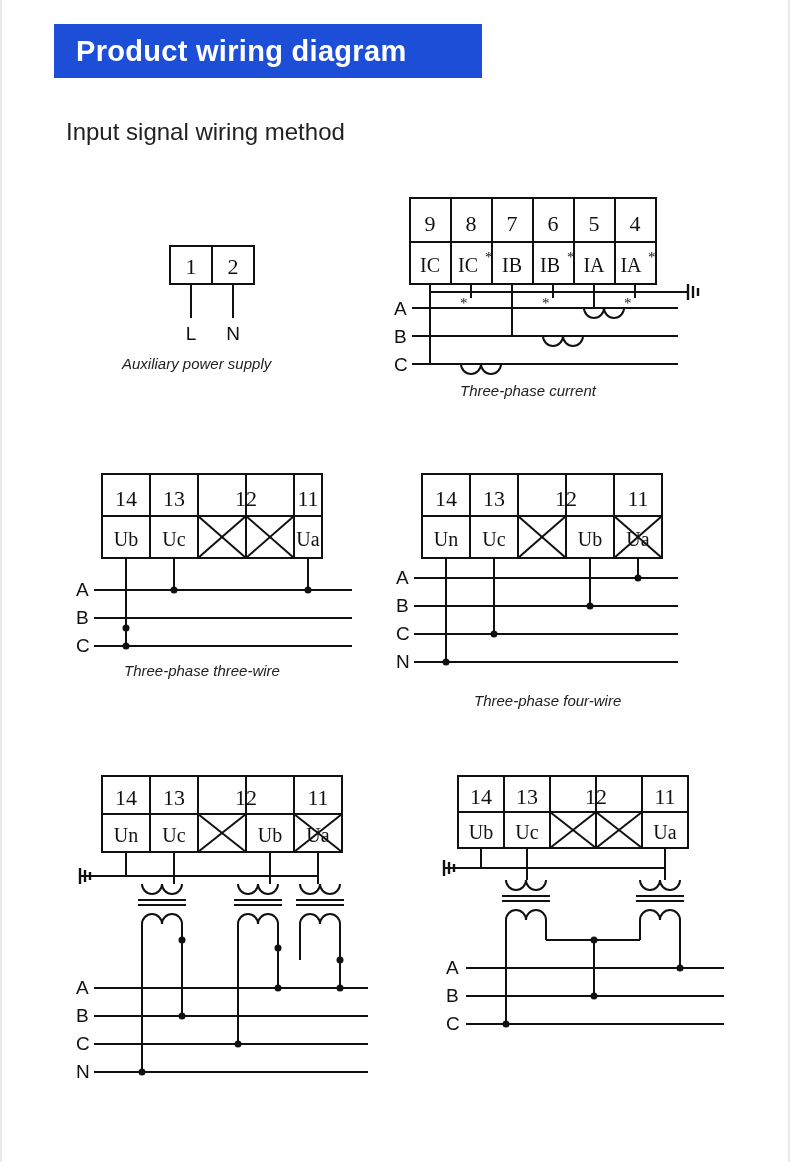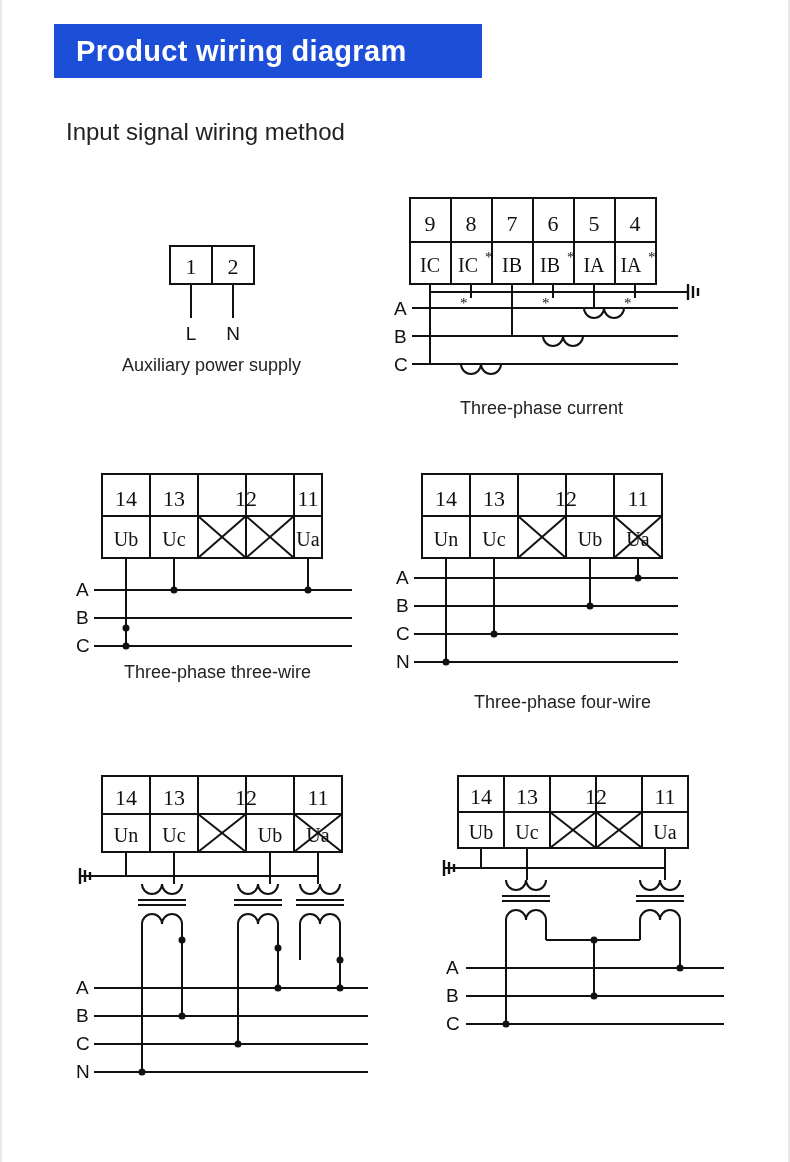--- a/index.html
+++ b/index.html
@@ -34,23 +34,24 @@
   .subtitle{
     position:absolute;left:52px;top:118px;
     font-size:24px;
     color:#222;
     margin-left:12px;
   }
   
   .diagram{position:absolute;}
   .caption{
     position:absolute;
-    font-size:18px;
+    font-size:15px;
     color:#222;
     white-space:nowrap;
+    font-style:italic;
   }
   svg{display:block;overflow:visible;}
   .ln{stroke:#111;stroke-width:2;fill:none;}
   .lnw{stroke:#111;stroke-width:2.4;fill:none;}
   .box{stroke:#111;stroke-width:2;fill:none;}
   .txt{font-family:"Liberation Serif", serif;font-size:22px;fill:#111;}
   .txt-sm{font-family:"Liberation Serif", serif;font-size:20px;fill:#111;}
   .txt-lbl{font-family:"Liberation Sans", sans-serif;font-size:19px;fill:#111;}
   .txt-star{font-family:"Liberation Serif", serif;font-size:15px;fill:#111;}
   .dot{fill:#111;}
@@ -138,21 +139,21 @@
       <path class="ln" d="M155,140 a10,10 0 0 0 20,0"></path>
       <path class="ln" d="M175,140 a10,10 0 0 0 20,0"></path>
       <path class="ln" d="M73,168 a10,10 0 0 0 20,0"></path>
       <path class="ln" d="M93,168 a10,10 0 0 0 20,0"></path>
 
       <text class="txt-star" x="72" y="112">*</text>
       <text class="txt-star" x="154" y="112">*</text>
       <text class="txt-star" x="236" y="112">*</text>
     </svg>
   </div>
-  <div class="caption" style="left:458px;top:398px;text-align:right;">Three-phase current</div>
+  <div class="caption" style="left:458px;top:382px;text-align:right;">Three-phase current</div>
 
   <div class="diagram" style="left:66px;top:470px;">
     <svg width="300" height="190" viewBox="0 0 300 190">
 
       <rect class="box" x="34" y="4" width="220" height="42"></rect>
       <line class="ln" x1="82" y1="4" x2="82" y2="46"></line>
       <line class="ln" x1="130" y1="4" x2="130" y2="46"></line>
       <line class="ln" x1="178" y1="4" x2="178" y2="46"></line>
       <line class="ln" x1="226" y1="4" x2="226" y2="46"></line>
       <text class="txt" x="58" y="36" text-anchor="middle">14</text>

